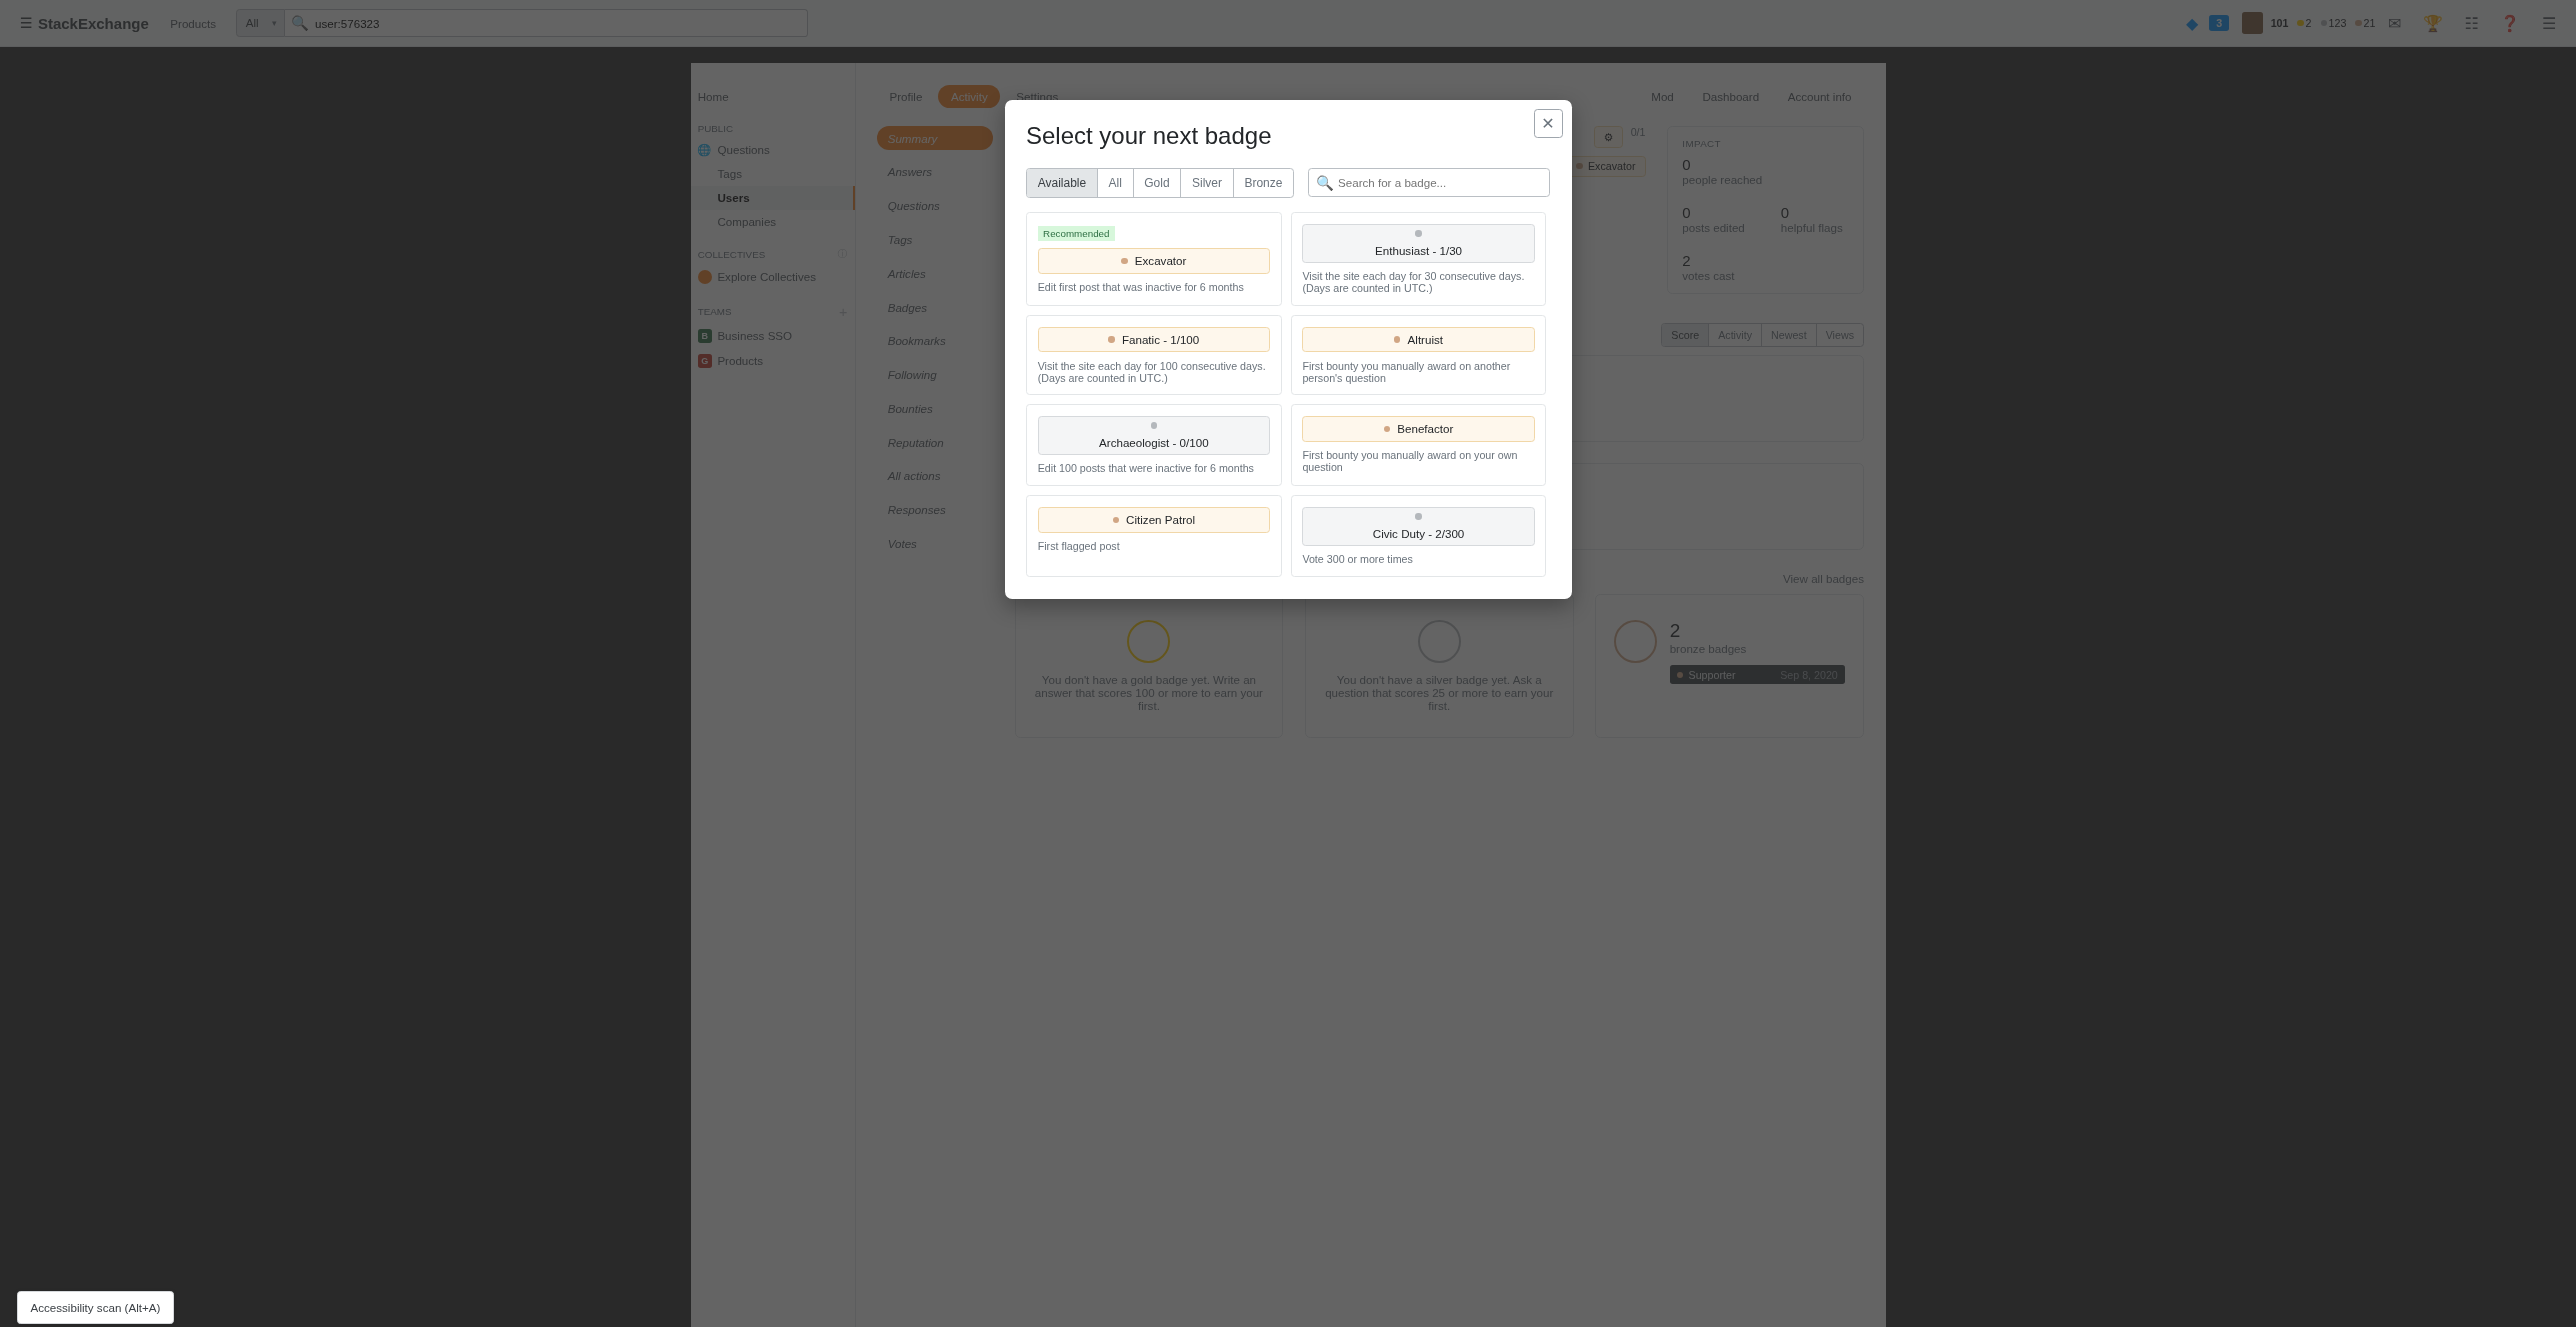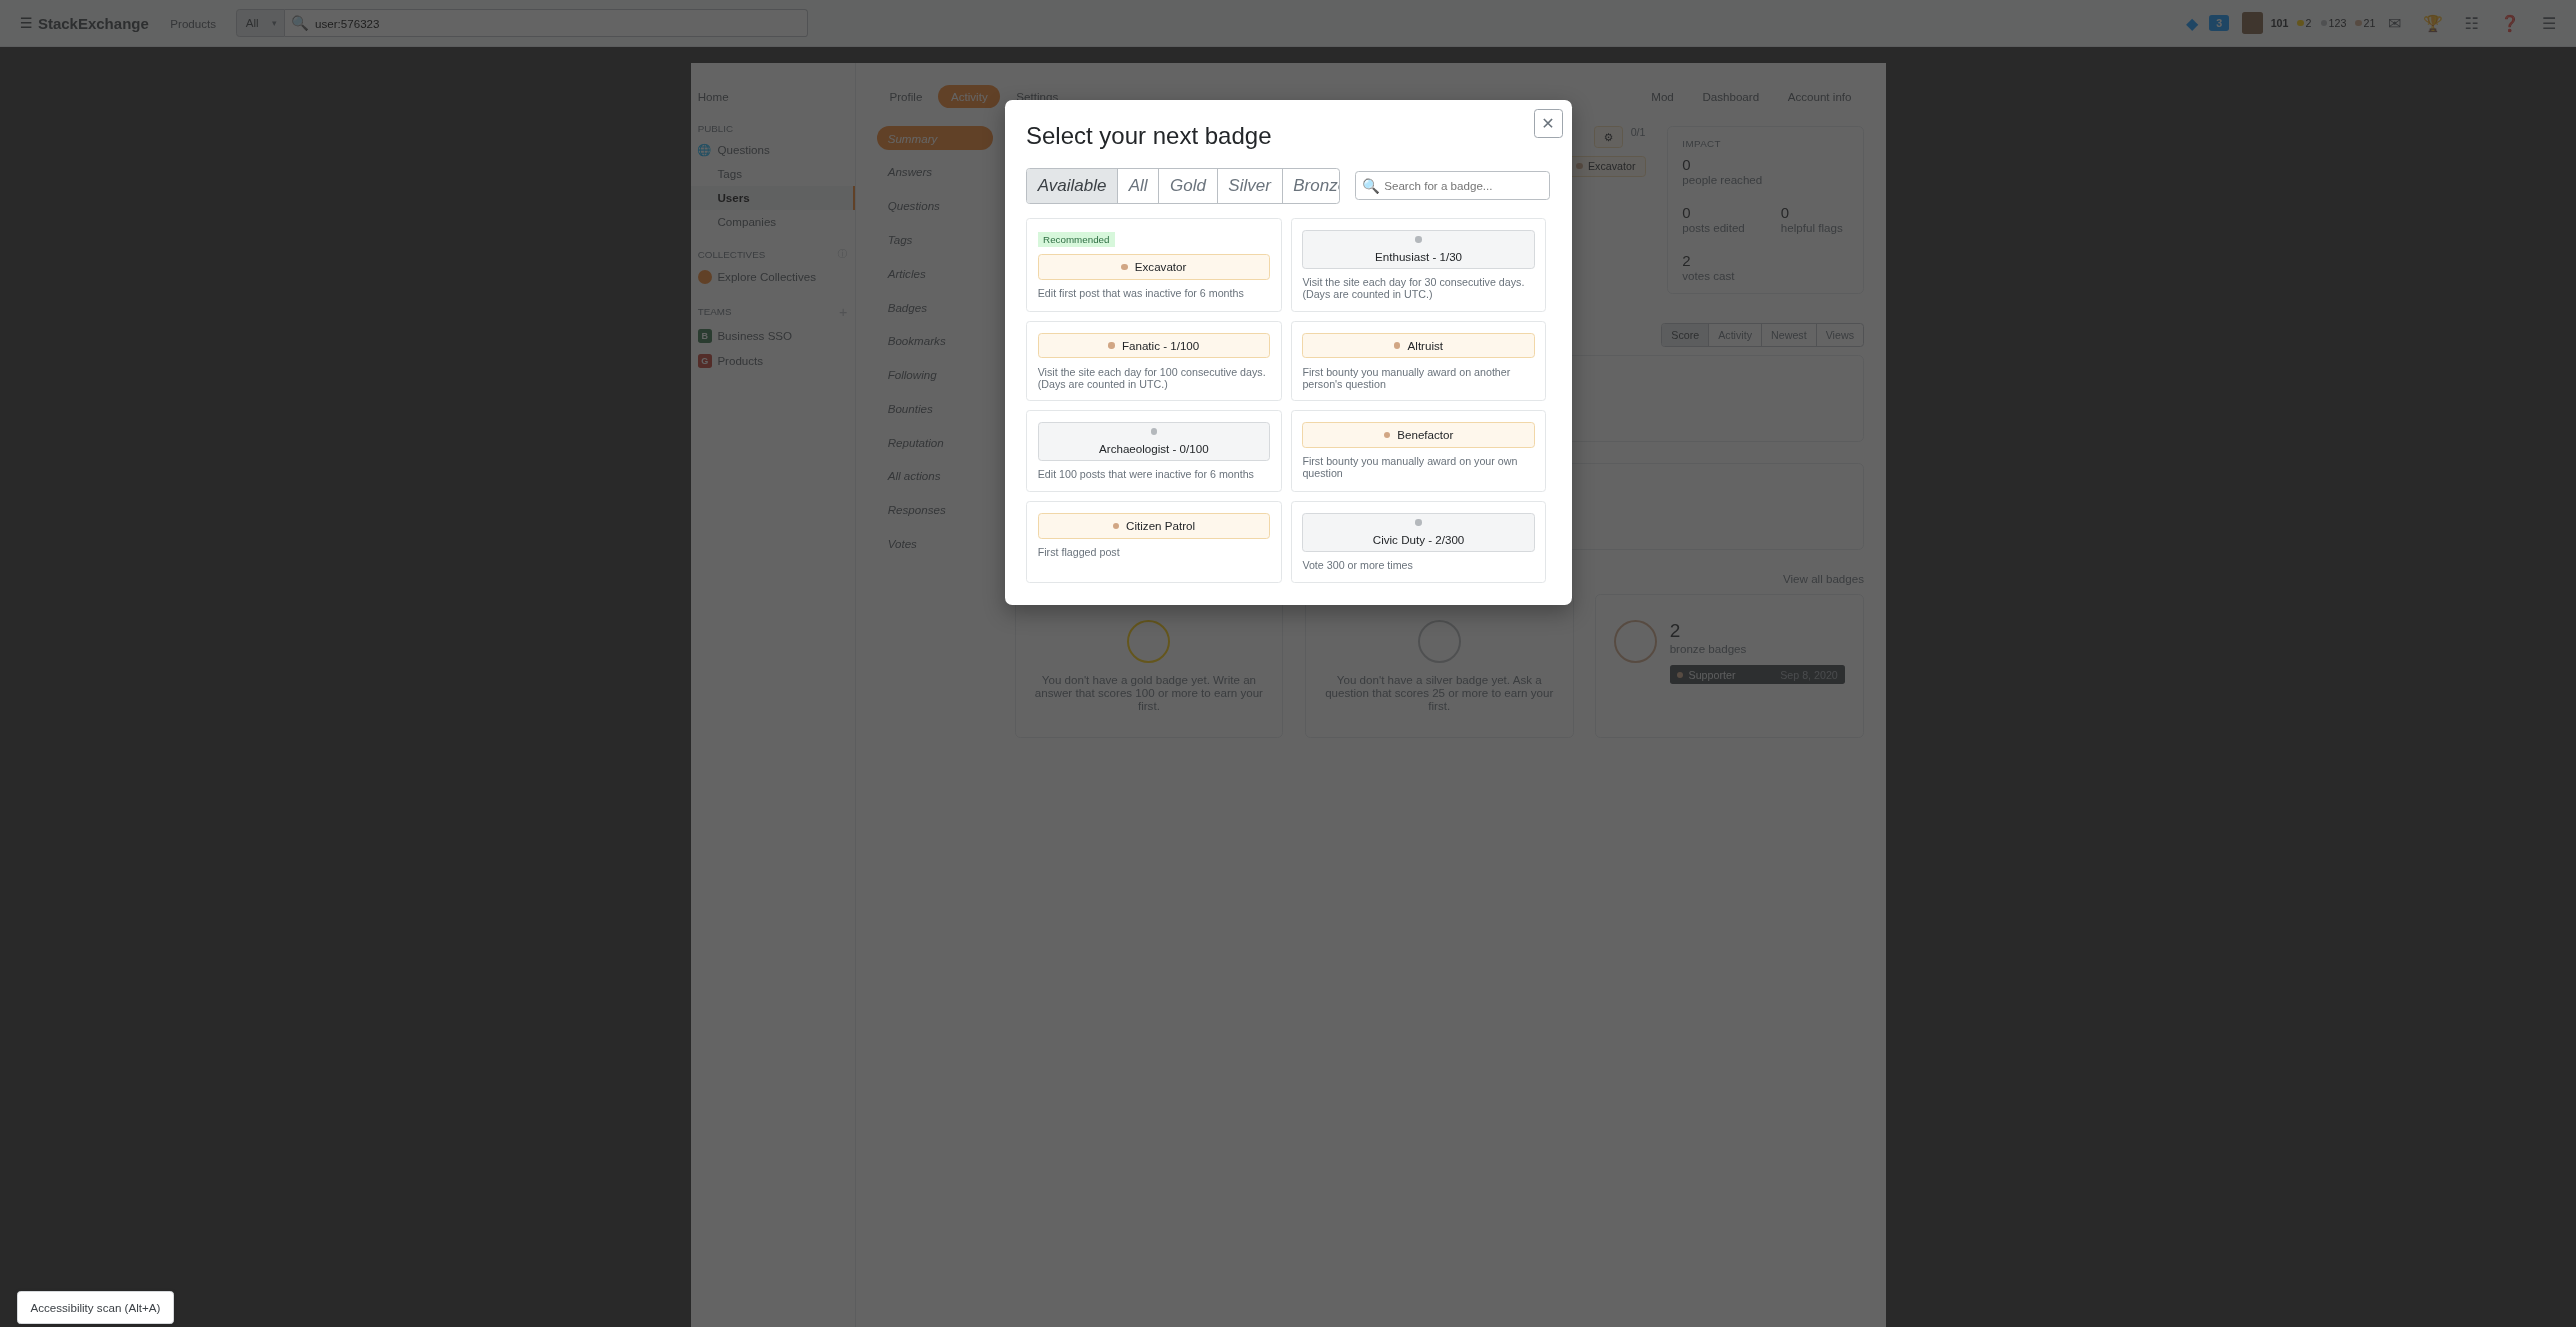--- a/index.html
+++ b/index.html
@@ -79,21 +79,21 @@
 .bronze-lbl { font-size: 11.6px; color: #6a737c; }
 .badge-chip { background: #3b4045; color: #e1e3e5; border-radius: 2.7px; padding: 3.6px 7.2px; font-size: 10.7px; display: flex; align-items: center; gap: 10px; margin-top: 10.7px; justify-content: space-between; }
 
 
 .modal-backdrop { position: absolute; inset: 0; background: rgba(40,40,40,0.72); display: flex; align-items: flex-start; justify-content: center; padding-top: 100px; }
 .modal { background: #fff; width: 567px; border-radius: 7.2px; box-shadow: 0 7.2px 21.5px rgba(0,0,0,0.3); position: relative; padding: 21.5px; }
 .modal-close { position: absolute; top: 9px; right: 9px; width: 29px; height: 29px; border: 1.8px solid #9fa6ad; border-radius: 3.6px; display: flex; align-items: center; justify-content: center; color: #6a737c; font-size: 16px; background: #fff; }
 .modal h1 { font-size: 24px; font-weight: 400; margin-bottom: 18px; }
 .modal-filters { display: flex; gap: 14.3px; margin-bottom: 14.3px; align-items: center; }
 .filter-tabs { display: flex; border: 0.9px solid #babfc4; border-radius: 3.6px; overflow: hidden; }
-.filter-tabs .ft { padding: 7.2px 10.7px; font-size: 17px; color: #6a737c; border-left: 0.9px solid #babfc4; font-style: italic; }
+.filter-tabs .ft { padding: 7.2px 10.7px; font-size: 12px; color: #6a737c; border-left: 0.9px solid #babfc4; }
 .filter-tabs .ft:first-child { border-left: none; }
 .filter-tabs .ft.active { background: #e3e6e8; color: #3b4045; }
 .badge-search { flex: 1; display: flex; align-items: center; border: 0.9px solid #babfc4; border-radius: 3.6px; padding: 0 7.2px; }
 .badge-search input { flex: 1; border: none; outline: none; padding: 7.2px 3.6px; font-size: 11.6px; }
 
 .badge-grid { display: grid; grid-template-columns: 1fr 1fr; gap: 9px; max-height: 376px; overflow-y: auto; padding-right: 3.6px; }
 .badge-card-sm { border: 0.9px solid #e3e6e8; border-radius: 3.6px; padding: 10.7px; }
 .rec-tag { display: inline-block; background: #d7f7db; color: #2f6f44; font-size: 9.8px; padding: 1.8px 5.4px; border-radius: 0; margin-bottom: 7.2px; }
 .badge-name-box { border: 0.9px solid #e3e6e8; border-radius: 3.6px; padding: 5.4px; display: flex; align-items: center; justify-content: center; gap: 7.2px; margin-bottom: 7.2px; font-size: 11.6px; background: #fff; }
 .badge-name-box.bronze-h { background: #fef7ec; border-color: #f1d7a8; }

